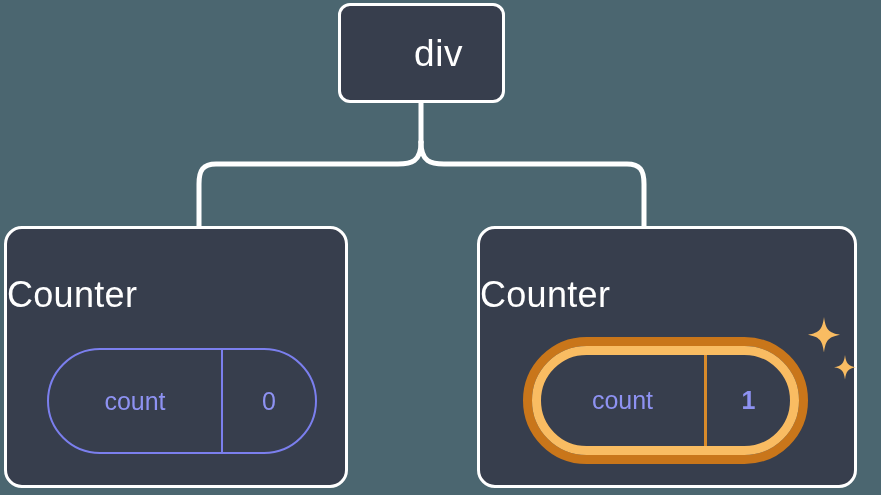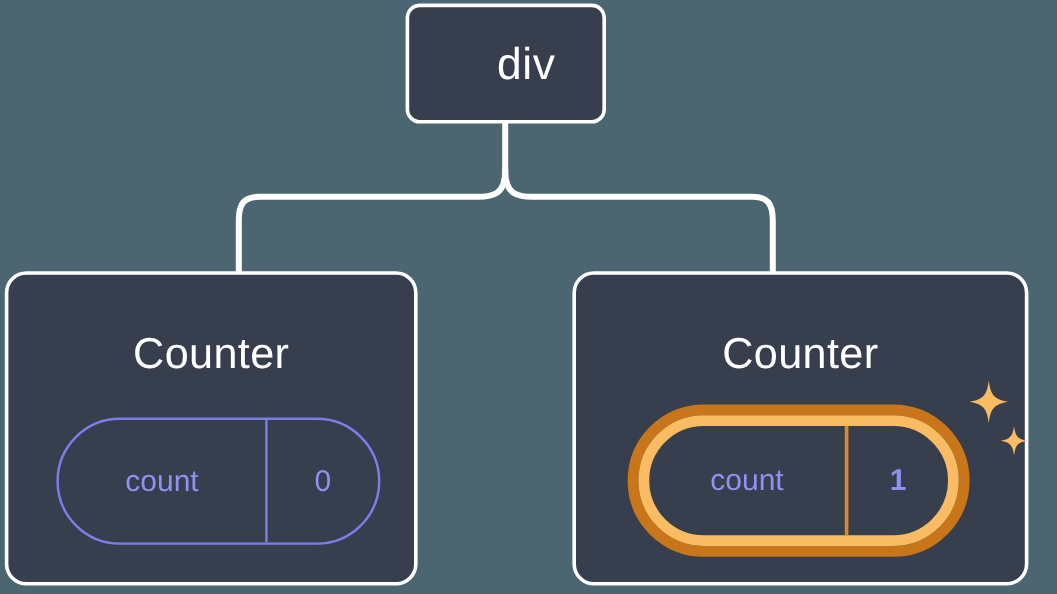--- a/index.html
+++ b/index.html
@@ -57,21 +57,21 @@
     border-radius: 18px;
   }
   .node-child-left  { left: 4px;   width: 344px; }
   .node-child-right { left: 477px; width: 380px; }
 
   .node-child .node-title {
     position: absolute;
     left: 0;
     right: 0;
     top: 48px;
-    text-align: center;
+    text-align: left;
     color: #ffffff;
     font-size: 36px;
     font-weight: 400;
     letter-spacing: 0.3px;
     line-height: 1;
   }
 
   
   .pill {
     position: absolute;

